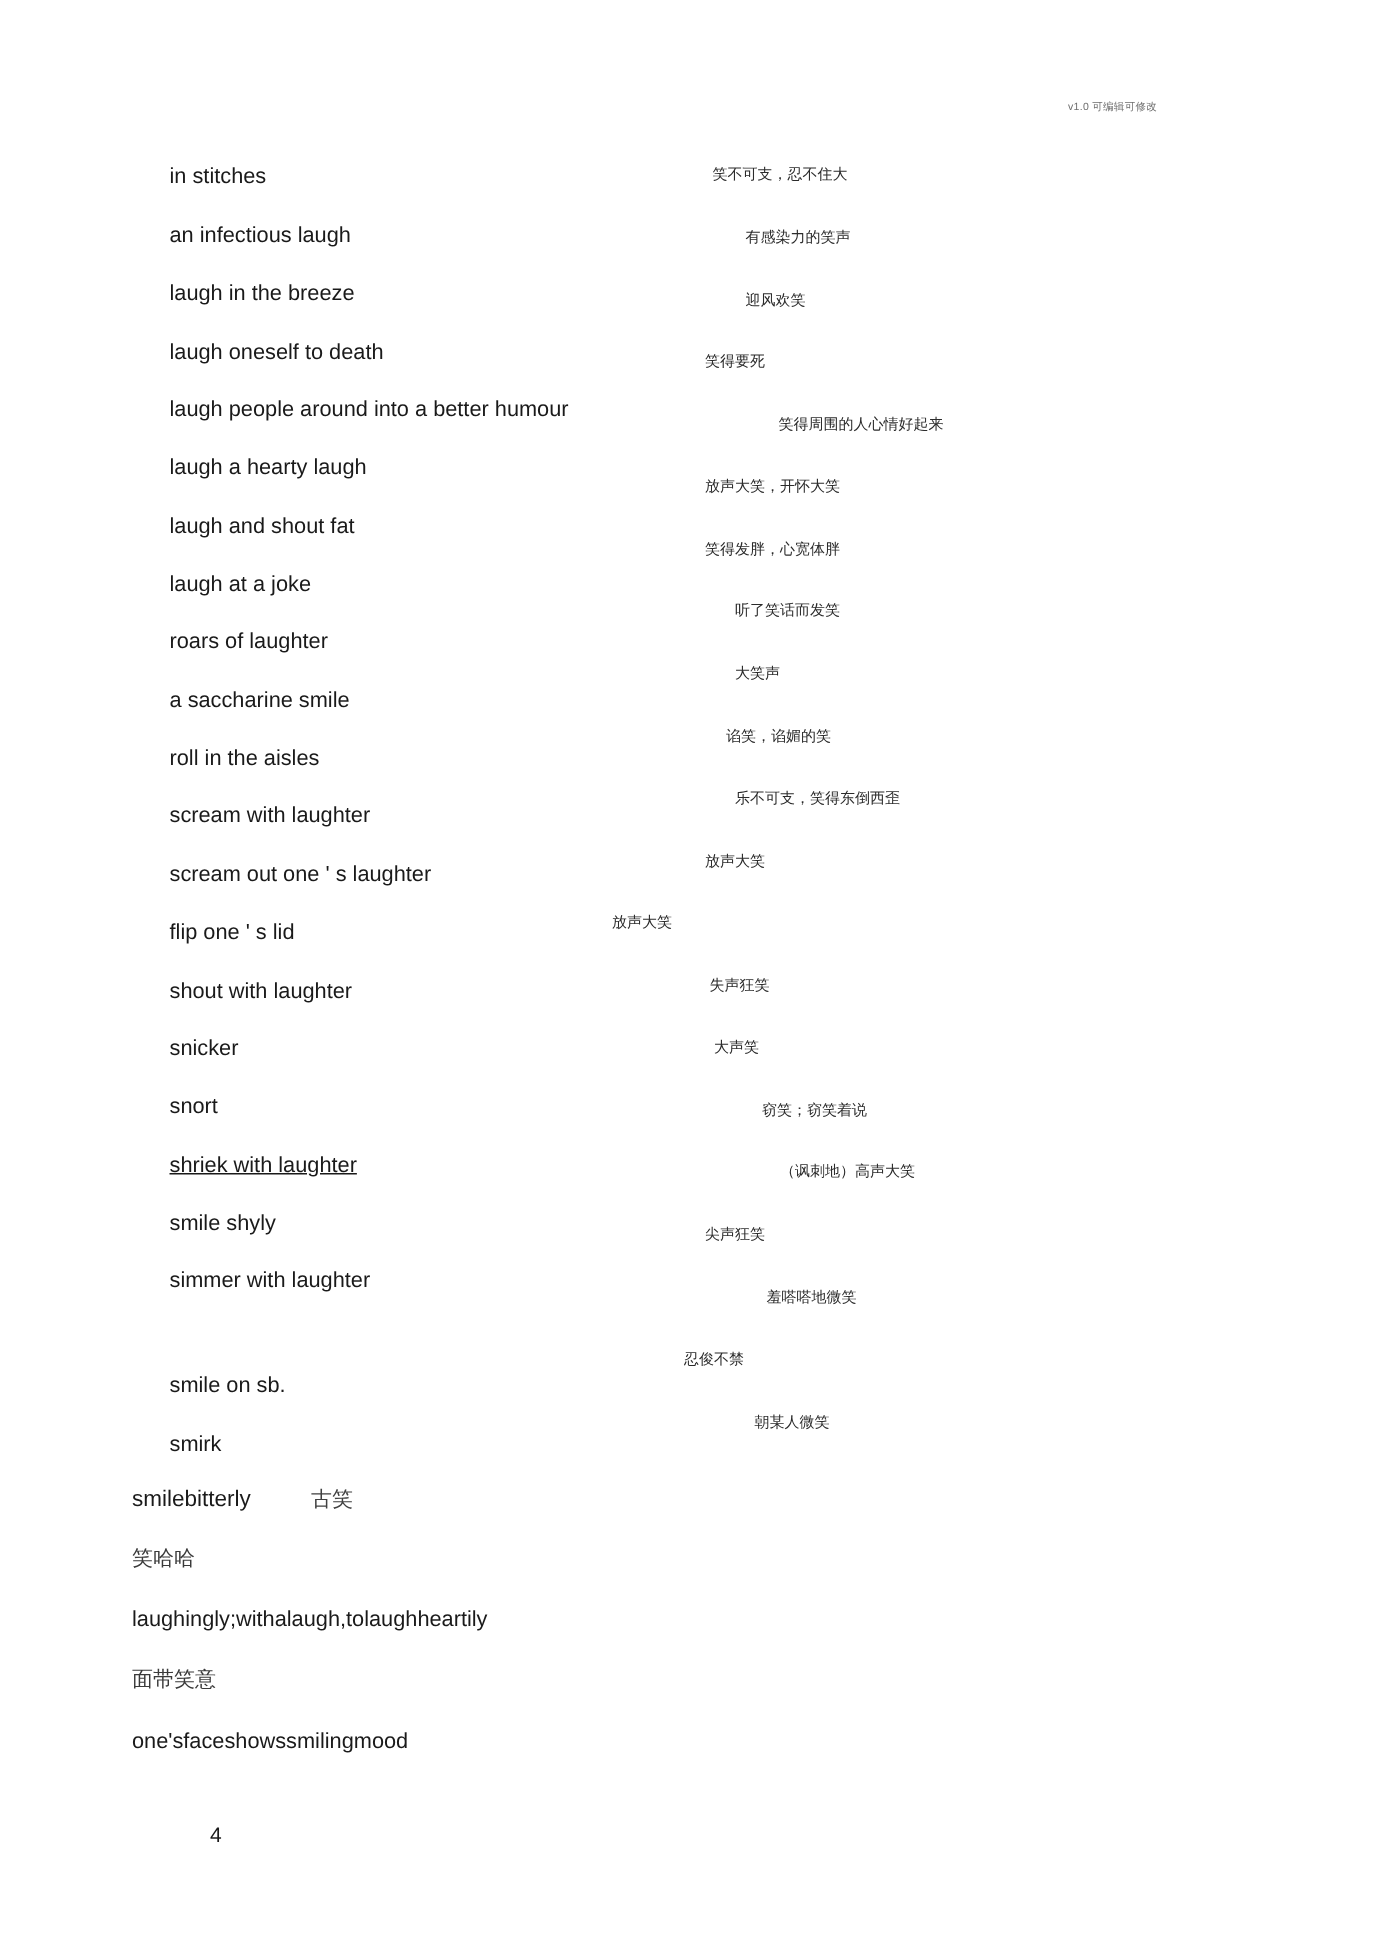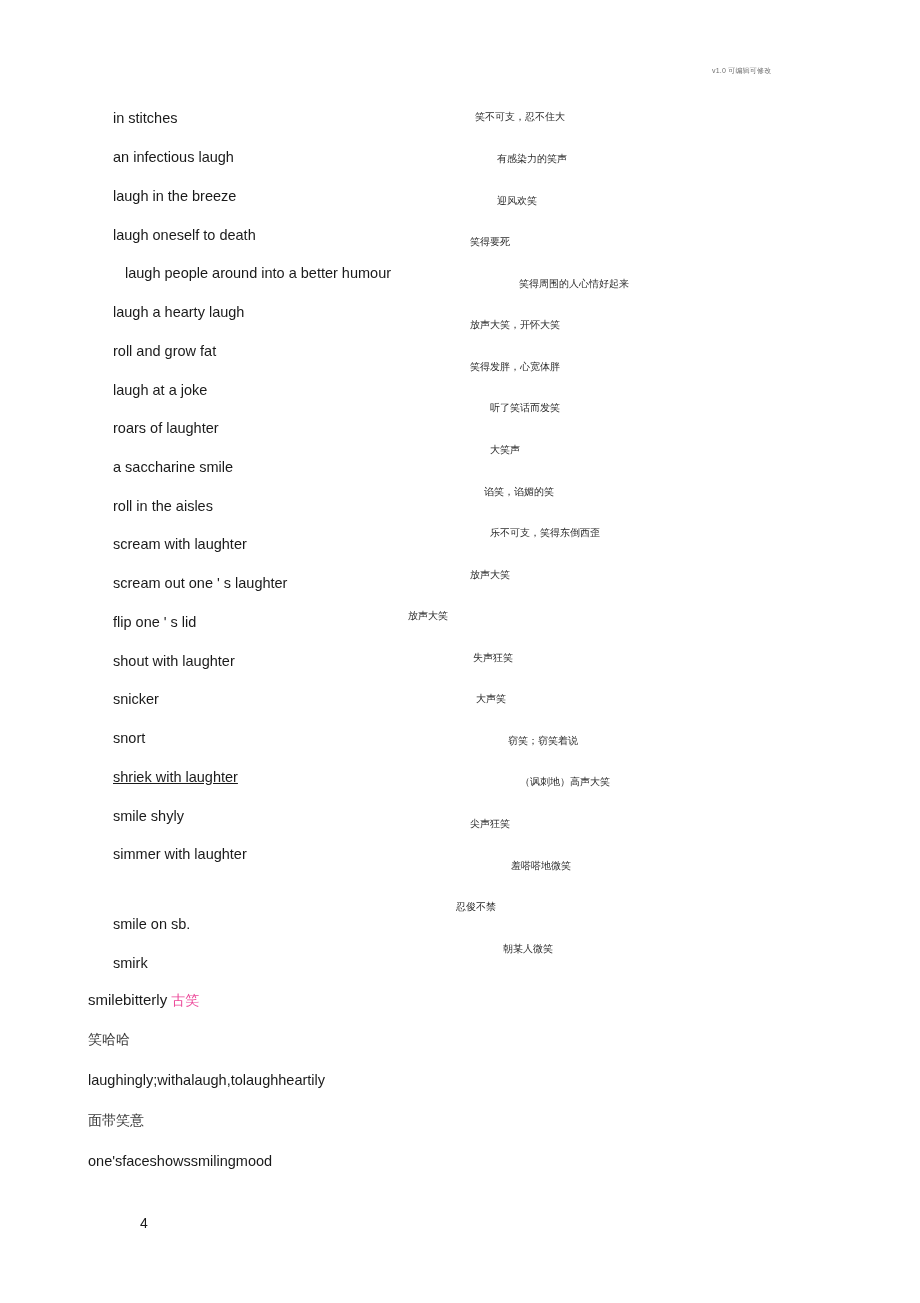--- a/index.html
+++ b/index.html
@@ -46,21 +46,22 @@
     position: absolute;
     font-family: "Liberation Sans", sans-serif;
     font-size: 15px;
     color: #1a1a1a;
     white-space: nowrap;
     line-height: 1;
   }
   .mixed .cjk {
     font-family: "Liberation Serif", "DejaVu Serif", serif;
     font-size: 14px;
-    color: #ec4899;
+    color: #404040;
+    margin-left: 36px;
   }
   .zh-block {
     position: absolute;
     font-family: "Liberation Serif", "DejaVu Serif", serif;
     font-size: 14px;
     color: #3a3a3a;
     white-space: nowrap;
     line-height: 1;
   }
   .pagenum {
@@ -76,23 +77,23 @@
 
 <div id="page">
 
   <div class="watermark" style="left:712px; top:66px;">v1.0 可编辑可修改</div>
 
   <div id="en-col">
       <div class="en" style="left: 113px; top: 111px;">in stitches</div>
       <div class="en" style="left: 113px; top: 150px;">an infectious laugh</div>
       <div class="en" style="left: 113px; top: 189px;">laugh in the breeze</div>
       <div class="en" style="left: 113px; top: 228px;">laugh oneself to death</div>
-      <div class="en" style="left: 113px; top: 266px; margin-left: 12px;">laugh people around into a better humour</div>
+      <div class="en" style="left: 113px; top: 266px;">laugh people around into a better humour</div>
       <div class="en" style="left: 113px; top: 305px;">laugh a hearty laugh</div>
-      <div class="en" style="left: 113px; top: 344px;">roll and grow fat</div>
+      <div class="en" style="left: 113px; top: 344px;">laugh and shout fat</div>
       <div class="en" style="left: 113px; top: 383px;">laugh at a joke</div>
       <div class="en" style="left: 113px; top: 421px;">roars of laughter</div>
       <div class="en" style="left: 113px; top: 460px;">a saccharine smile</div>
       <div class="en" style="left: 113px; top: 499px;">roll in the aisles</div>
       <div class="en" style="left: 113px; top: 537px;">scream with laughter</div>
       <div class="en" style="left: 113px; top: 576px;">scream out one ' s laughter</div>
       <div class="en" style="left: 113px; top: 615px;">flip one ' s lid</div>
       <div class="en" style="left: 113px; top: 654px;">shout with laughter</div>
       <div class="en" style="left: 113px; top: 692px;">snicker</div>
       <div class="en" style="left: 113px; top: 731px;">snort</div>

